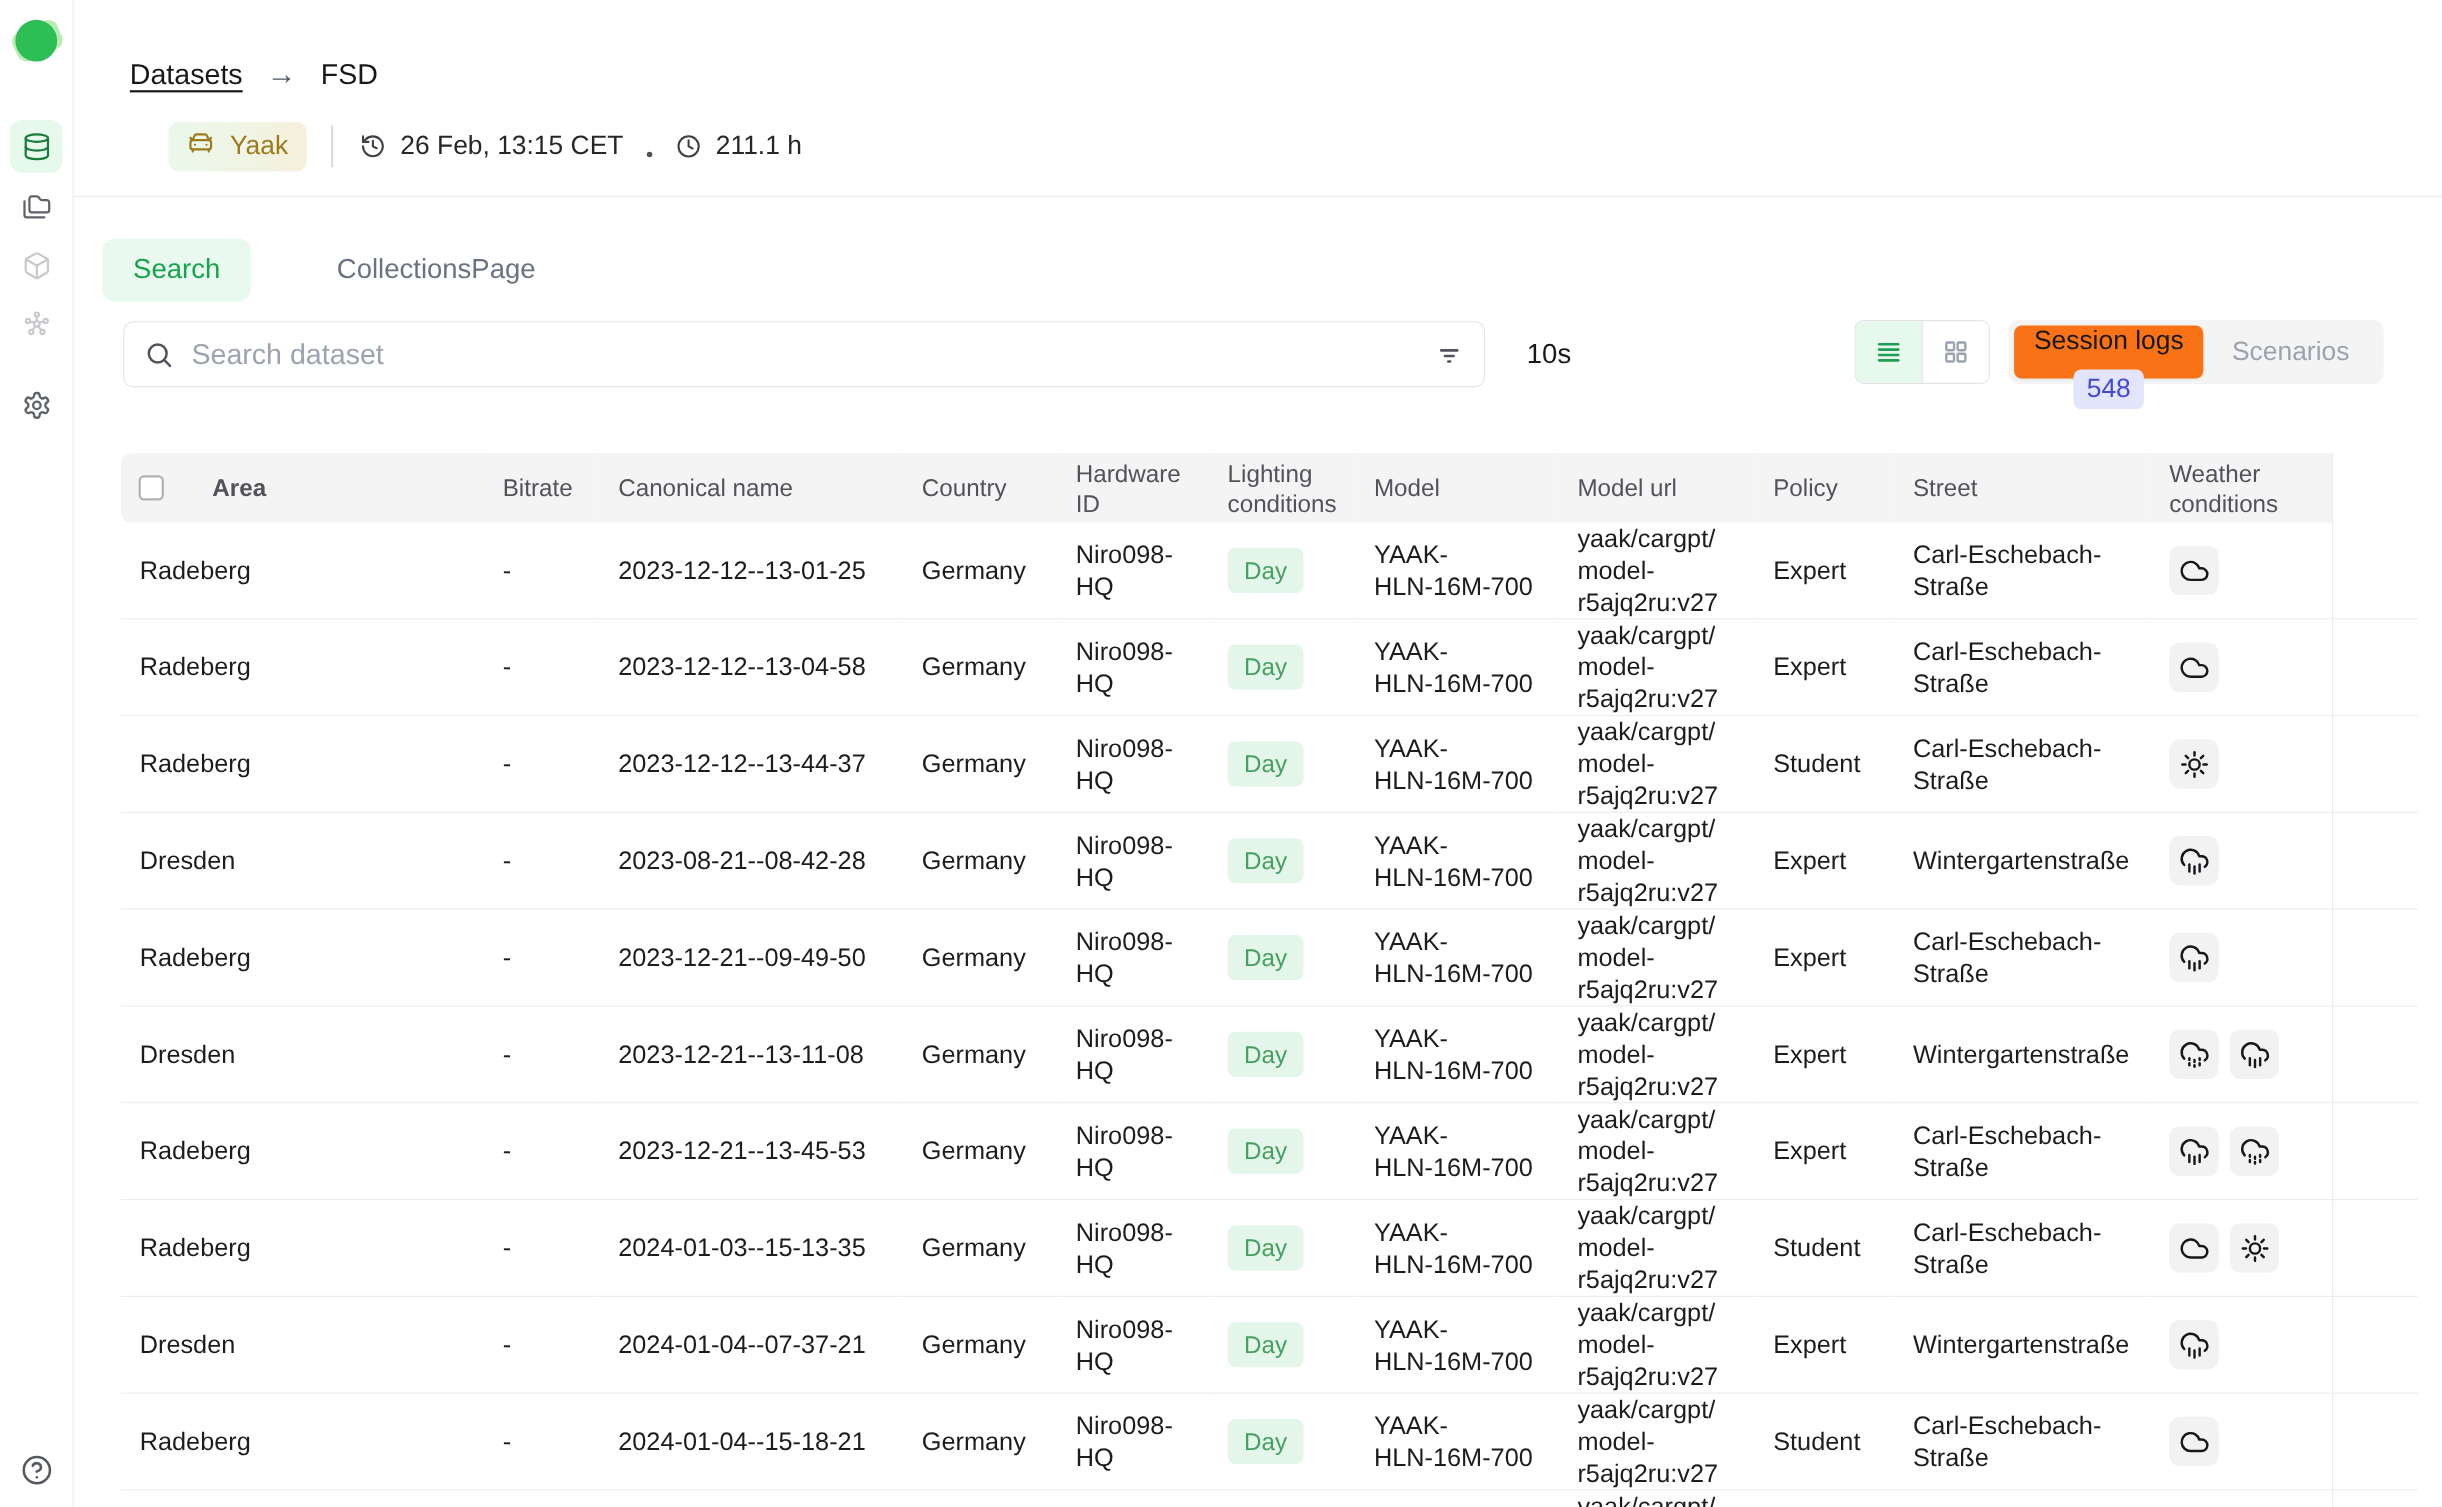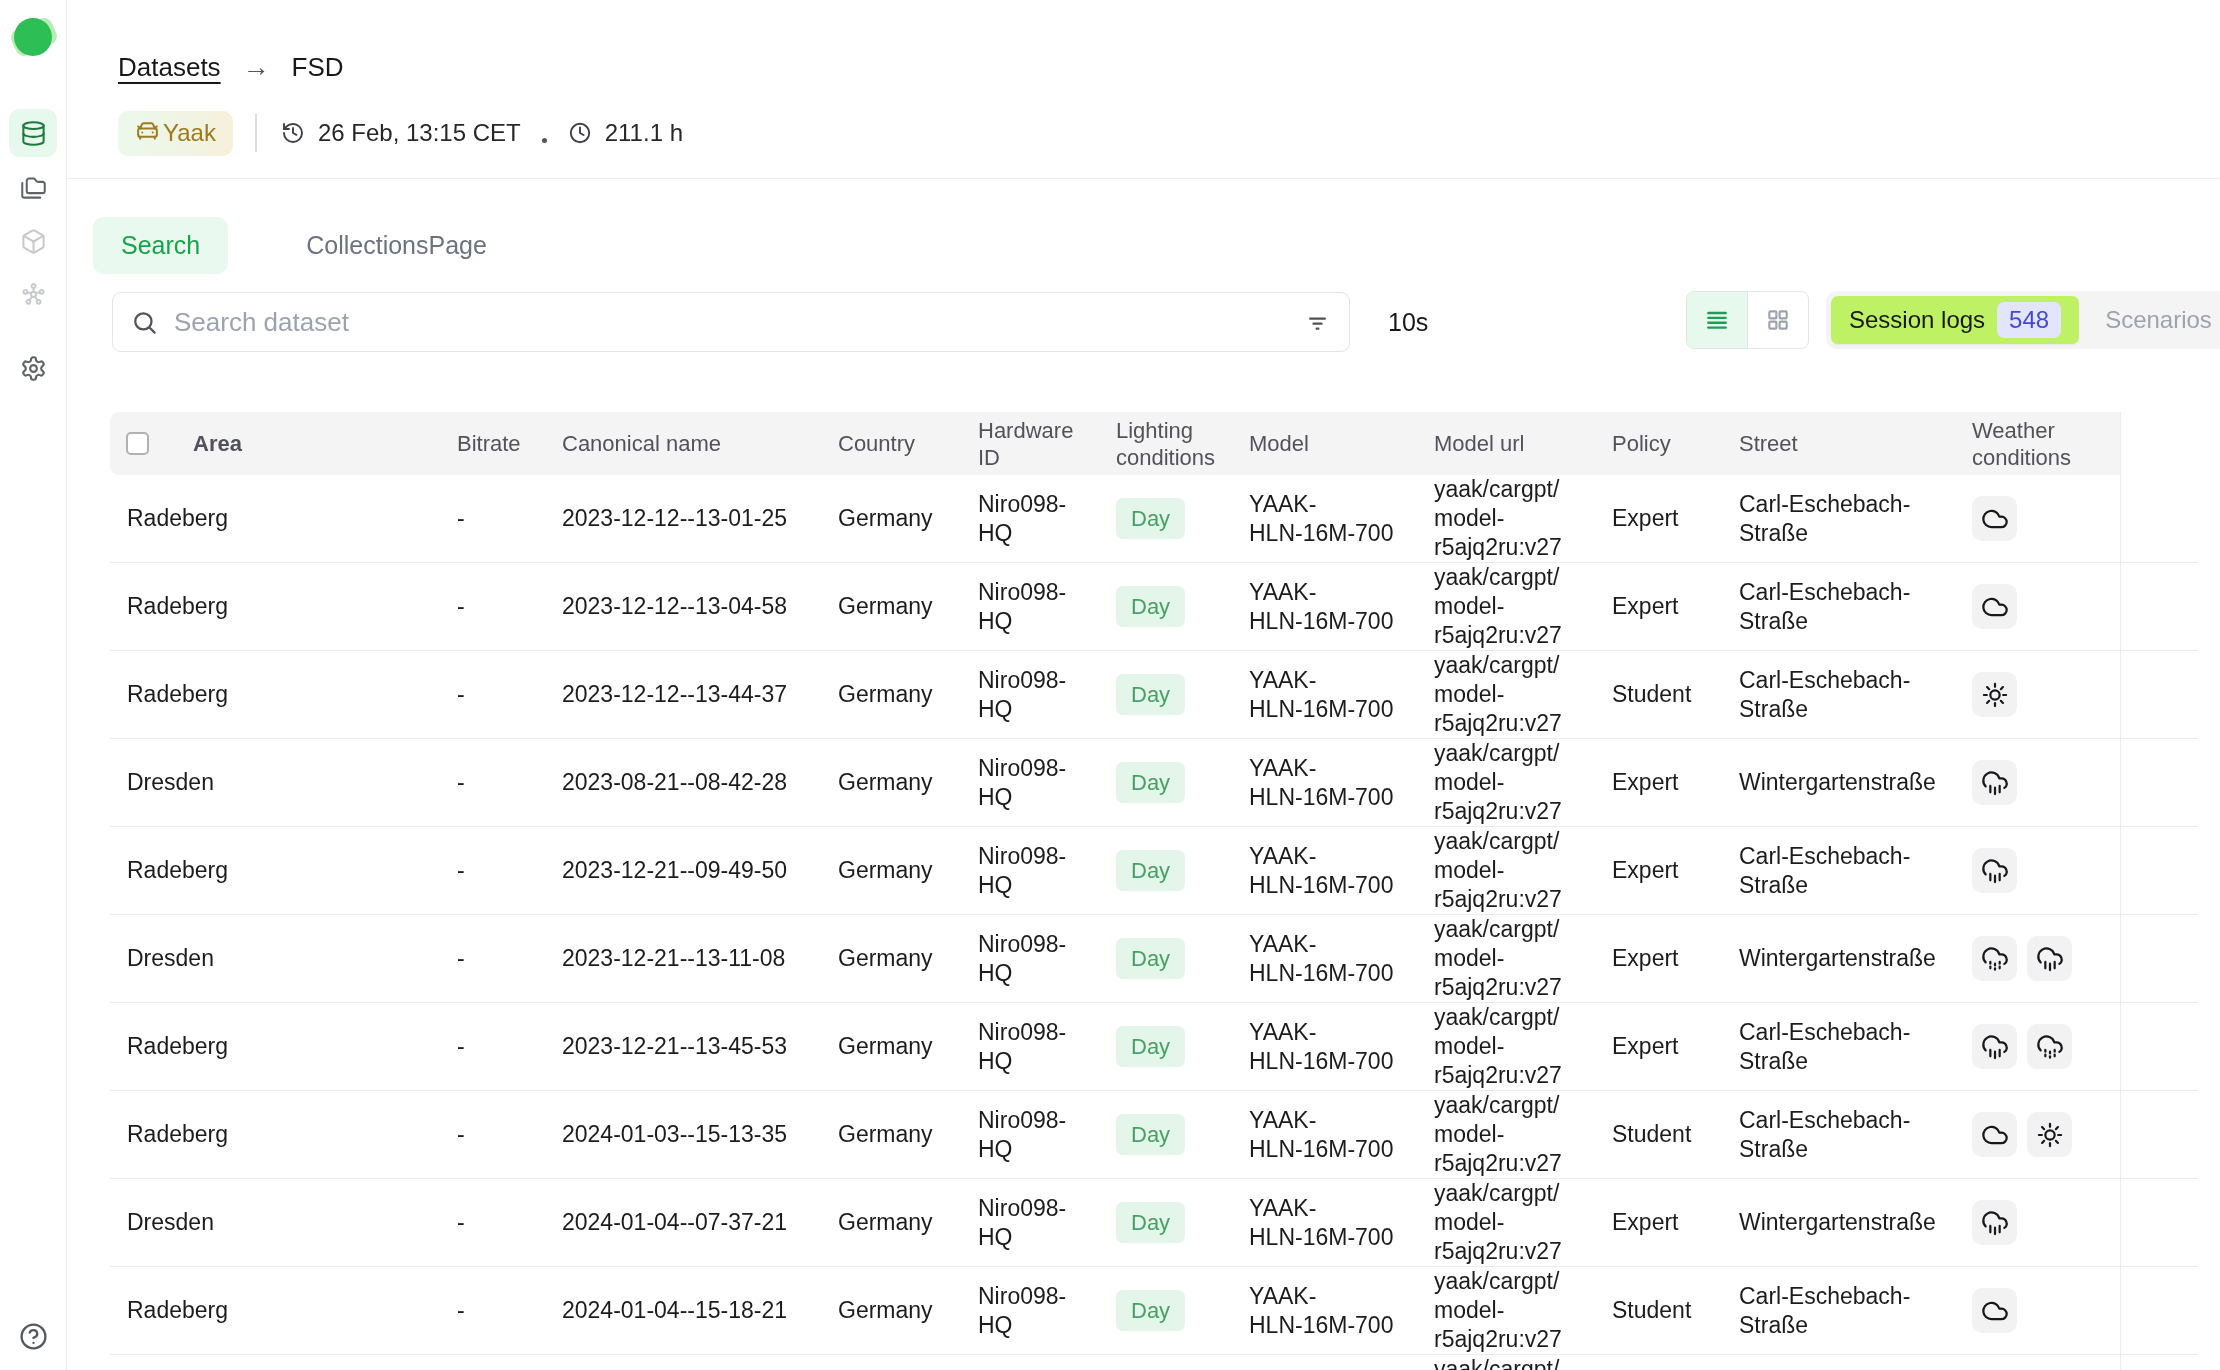--- a/index.html
+++ b/index.html
@@ -22,23 +22,23 @@
   .nav-item.dim { color:#c7c9cc; }
   .sidebar-help { position:absolute; left:18px; top:1321px; width:31px; height:31px; color:#55595f; }
   .sidebar-help svg { width:31px; height:31px; }
 
   
   .breadcrumb { position:absolute; left:118px; top:52px; display:flex; align-items:center;
     gap:22px; font-size:26px; color:#17181a;text-align:center; }
   .breadcrumb .root { text-decoration:underline; text-underline-offset:6px; cursor:pointer; }
   .breadcrumb .arrow { color:#4b5563; font-size:27px; }
   .meta-row { position:absolute; left:118px; top:110px; height:46px; display:flex; align-items:center; }
-  .vehicle-badge { display:inline-flex; align-items:center; gap:3px; height:45px; padding:0 17px;
+  .vehicle-badge { display:inline-flex; align-items:center; gap:14px; height:45px; padding:0 17px;
     border-radius:10px; background:linear-gradient(90deg,#ebf8ec 0%, #f2f3e2 70%, #f7f0da 100%);
-    color:#9c7b1e; font-size:24px; cursor:pointer; }
+    color:#9c7b1e; font-size:24px; cursor:pointer;margin-left:35px; }
   .vehicle-badge svg { width:25px; height:25px; }
   .meta-divider { width:2px; height:38px; background:#dcdcdf; margin:0 24px 0 22px; }
   .meta-items { display:flex; align-items:center; gap:13px; font-size:24px; color:#27272a; }
   .meta-items svg { width:24px; height:24px; color:#3f3f46; }
   .meta-dot { width:5px; height:5px; border-radius:50%; background:#52525b; margin:14px 8px 0 8px; }
   .header-rule { position:absolute; left:67px; right:0; top:178px; height:1px; background:#ececec; }
 
   
   .tabs { position:absolute; left:93px; top:198px; display:flex; align-items:center; gap:50px; }
   .tab { height:57px; line-height:57px; padding:0 28px; font-size:25px; color:#6b7280;
@@ -58,21 +58,21 @@
   .view-toggle { position:absolute; left:1686px; top:291px; height:58px; width:123px; display:flex;
     border:1.5px solid #e4e4e7; border-radius:8px; overflow:hidden; background:#fff; }
   .view-toggle .vt { flex:1; display:flex; align-items:center; justify-content:center; cursor:pointer; color:#9ca3af; }
   .view-toggle .vt + .vt { border-left:1.5px solid #e4e4e7; }
   .view-toggle .vt.active { background:#e7f8ec; color:#1f9d55; }
   .view-toggle svg { width:26px; height:26px; }
   .segmented { position:absolute; left:1826px; top:291px; height:58px; display:flex; align-items:center;
     background:#f4f4f5; border-radius:10px; padding:5px; }
   .seg { display:flex; align-items:center; gap:12px; height:48px; padding:0 18px; border-radius:7px;
     font-size:24px; cursor:pointer; white-space:nowrap; }
-  .seg.active { background:#bef264; color:#18181b; box-shadow:0 1px 2px rgba(0,0,0,.06); }
+  .seg.active { background:#f97316; color:#18181b; box-shadow:0 1px 2px rgba(0,0,0,.06);flex-direction:column; }
   .seg.inactive { color:#9ca3af; padding:0 26px; }
   .seg .count { background:#e2e5fc; color:#4549d1; border-radius:7px; padding:4px 12px; font-size:24px; }
 
   
   table.data { position:absolute; left:110px; top:412px; width:2088px; border-collapse:collapse;
     table-layout:fixed; }
   table.data th { height:63px; background:#f4f4f5; font-weight:normal; font-size:22px; color:#52525b;
     text-align:left; vertical-align:middle; line-height:27px; padding:0 10px 0 17px; }
   table.data th:first-child { border-radius:9px 0 0 9px; padding-left:16px;font-weight:bold; }
   table.data th.actions-h { background:#fff; }

